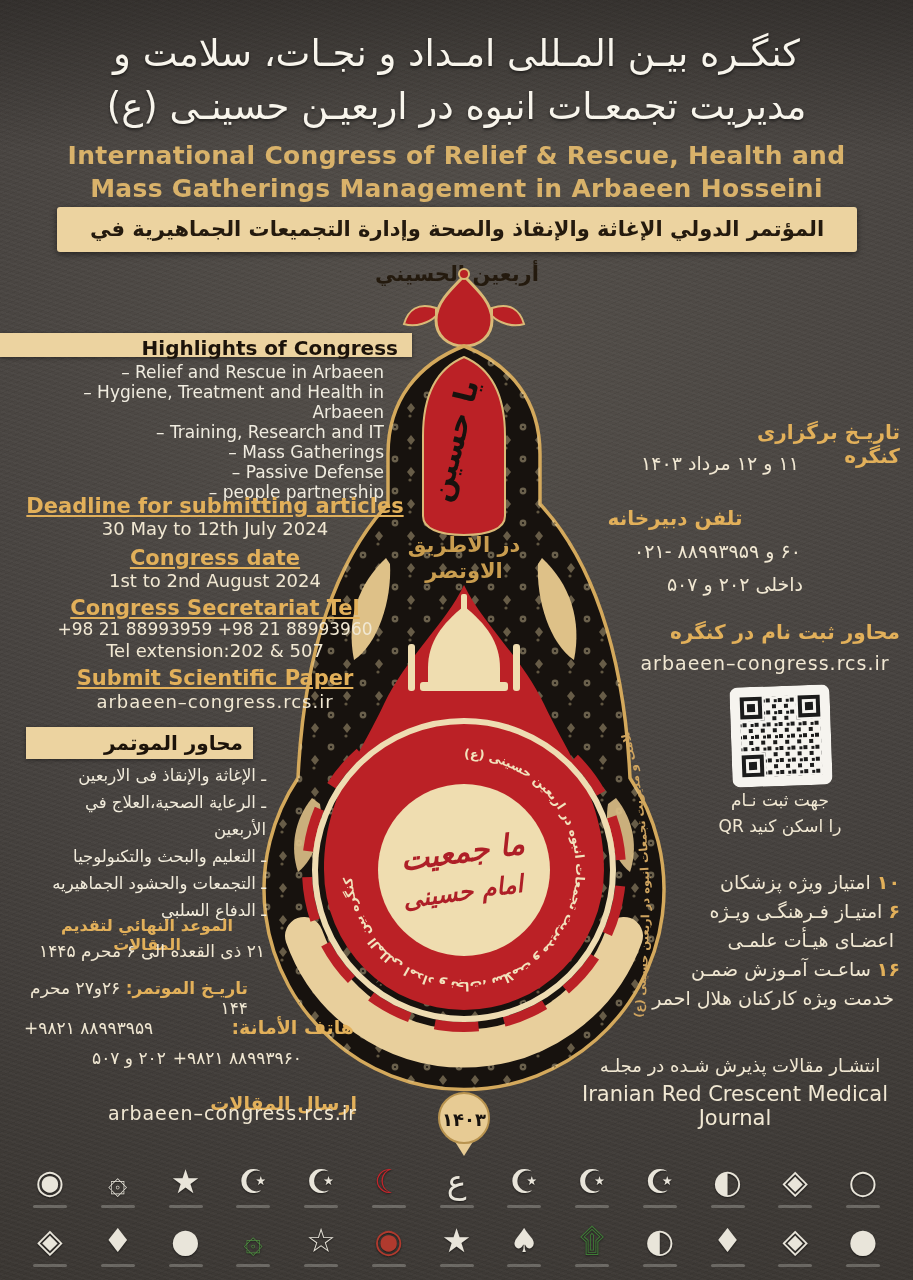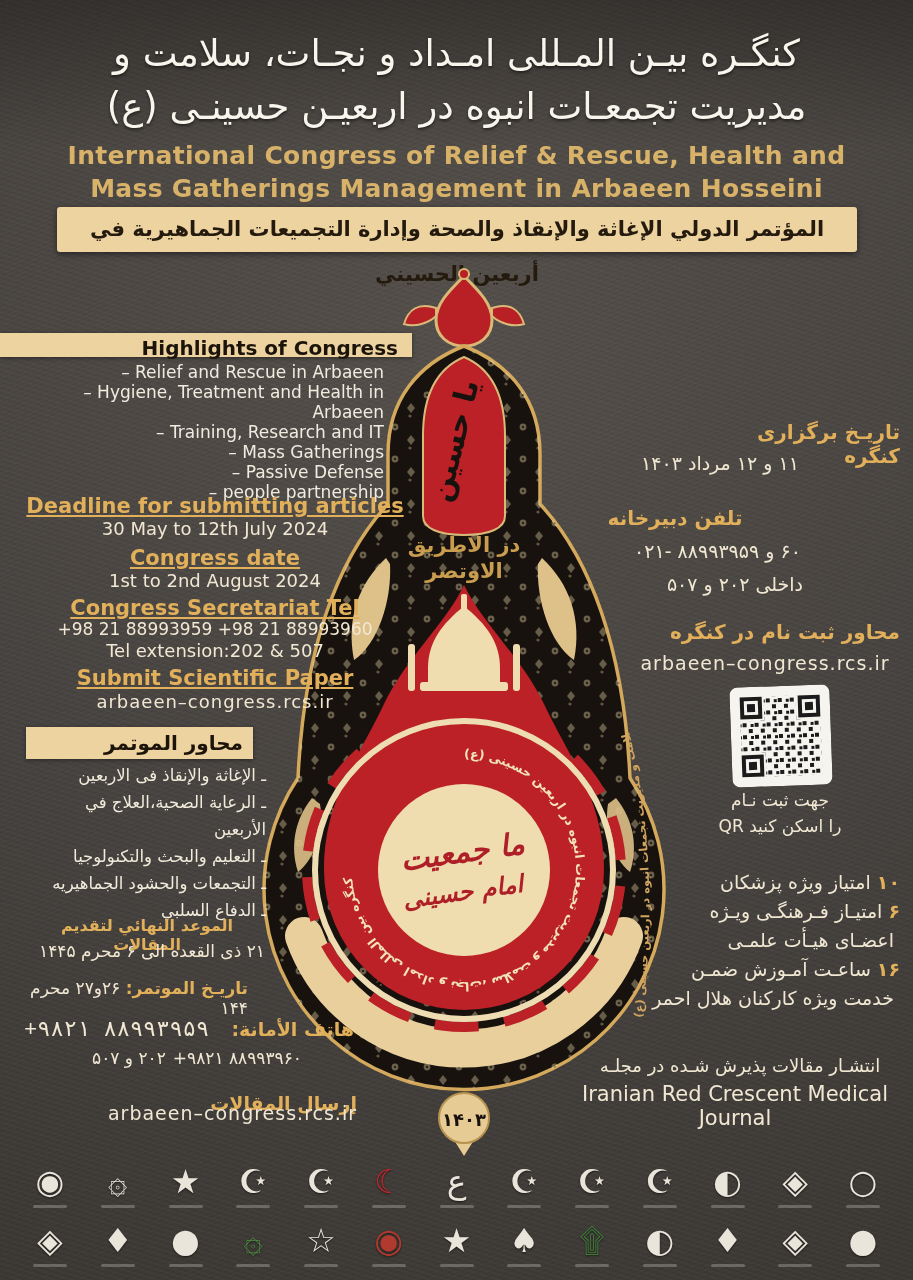--- a/index.html
+++ b/index.html
@@ -175,21 +175,21 @@
   <div class="abs fa arblock gold" style="left:20px;top:916px;width:230px;font-size:16px;">الموعد النهائي لتقديم المقالات</div>
   <div class="abs fa arblock cream" style="left:20px;top:941px;width:240px;font-size:17px;">۲۱ ذی القعده الی ۶ محرم ۱۴۴۵</div>
 
   <div class="abs fa" style="left:24px;top:978px;width:224px;text-align:right;font-size:17px;">
     <span class="gold">تاریـخ الموتمر:</span>
     <span class="cream">۲۶و۲۷ محرم ۱۴۴</span>
   </div>
 
   <div class="abs fa flexline" style="left:24px;top:1016px;width:330px;">
     <span class="gold" style="font-size:19px;">هاتف الأمانة:</span>
-    <span class="cream" dir="ltr" style="font-size:22px;font-family:Liberation Mono, monospace;">+۹۸۲۱  ۸۸۹۹۳۹۵۹</span>
+    <span class="cream" dir="ltr" style="font-size:17px;">+۹۸۲۱  ۸۸۹۹۳۹۵۹</span>
   </div>
   <div class="abs fa flexline" style="left:92px;top:1048px;width:210px;">
     <span class="cream" dir="ltr" style="font-size:17px;">+۹۸۲۱  ۸۸۹۹۳۹۶۰</span>
     <span class="cream" style="font-size:17px;">۲۰۲ و ۵۰۷</span>
   </div>
 
   <div class="abs fa gold" style="left:24px;top:1076px;width:333px;text-align:right;font-size:19px;margin-top:16px;">إرسال المقالات</div>
   <div class="abs url cream" style="left:24px;top:1102px;width:333px;text-align:right;font-size:19px;">arbaeen–congress.rcs.ir</div>
 
   <div class="abs fa gold rcol-h" style="left:700px;top:420px;width:200px;text-align:right;">تاریـخ برگزاری کنگره</div>

